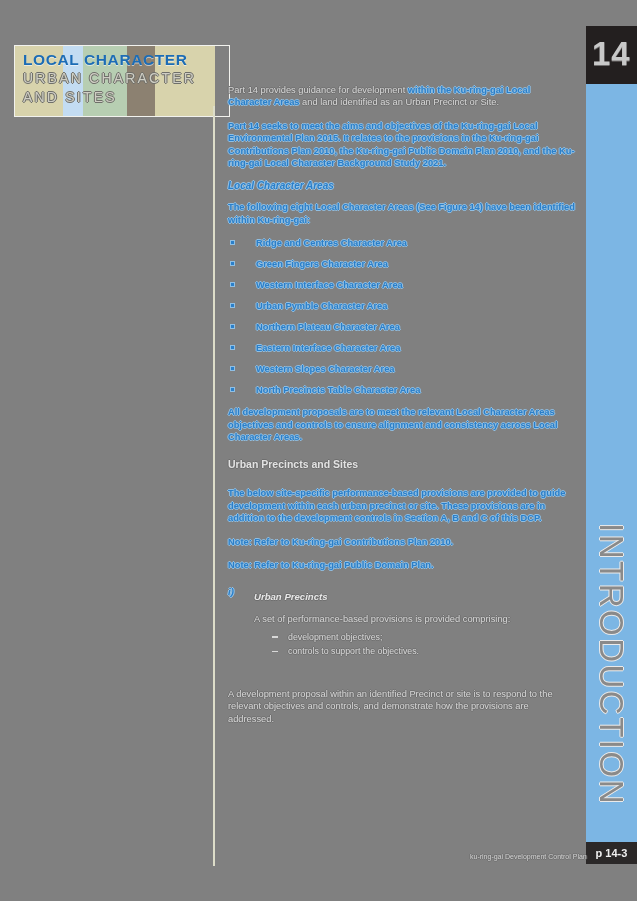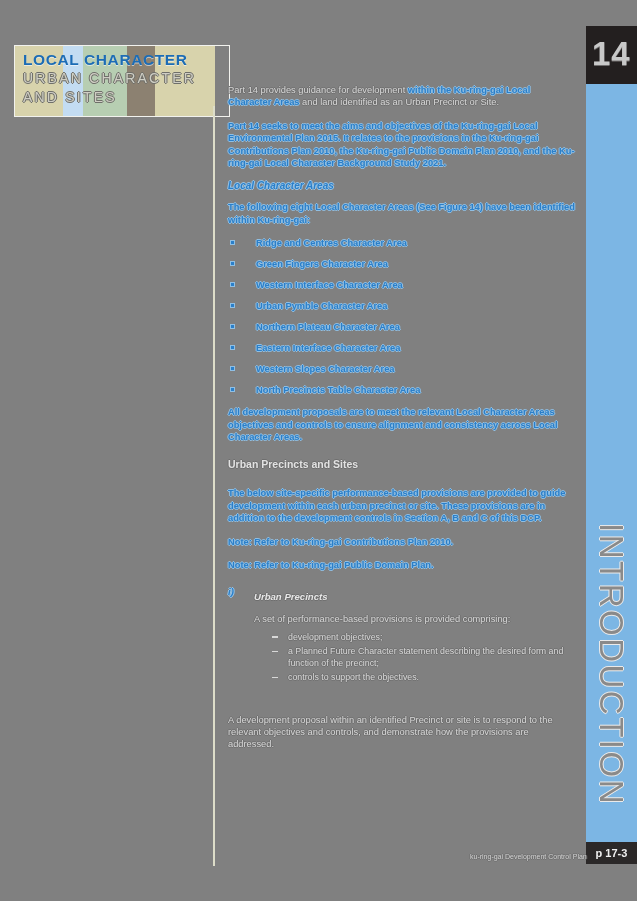--- a/index.html
+++ b/index.html
@@ -199,21 +199,21 @@
   </div>
 </div>
 
 <div id="column-divider"></div>
 
 <div id="tab-number-box">
   <div id="tab-number">14</div>
 </div>
 <div id="tab-strip"></div>
 <div id="tab-label">INTRODUCTION</div>
-<div id="page-number-box">p 17-3</div>
+<div id="page-number-box">p 14-3</div>
 
 <div id="content">
 
 
   <p class="p">
     <span class="grey-txt">Part 14 provides guidance for development </span><span class="blue-txt">within the Ku-ring-gai Local Character Areas</span><span class="grey-txt"> and land identified as an Urban Precinct or Site.</span>
   </p>
 
   <p class="p blue-txt">Part 14 seeks to meet the aims and objectives of the Ku-ring-gai Local Environmental Plan 2015. It relates to the provisions in the Ku-ring-gai Contributions Plan 2010, the Ku-ring-gai Public Domain Plan 2010, and the Ku-ring-gai Local Character Background Study 2021.</p>
 
@@ -245,21 +245,21 @@
     <span class="roman">i)</span>
     <span class="ntitle">Urban Precincts</span>
   </div>
 
   <div class="indent-1">
     <p class="p grey-txt">A set of performance-based provisions is provided comprising:</p>
   </div>
 
   <ul class="dash-list">
     <li><span class="dash"></span><span>development objectives;</span></li>
-    <li><span class="dash"></span><span>a Planned Future Character statement describing the desired form and function of the precinct;</span></li>
+    <li><span class="dash"></span></li>
     <li><span class="dash"></span><span>controls to support the objectives.</span></li>
   </ul>
 
   <div class="spacer-block"></div>
 
   <p class="p grey-txt">A development proposal within an identified Precinct or site is to respond to the relevant objectives and controls, and demonstrate how the provisions are addressed.</p>
 
 </div>
 
 <div id="footer-text">ku-ring-gai Development Control Plan</div>

